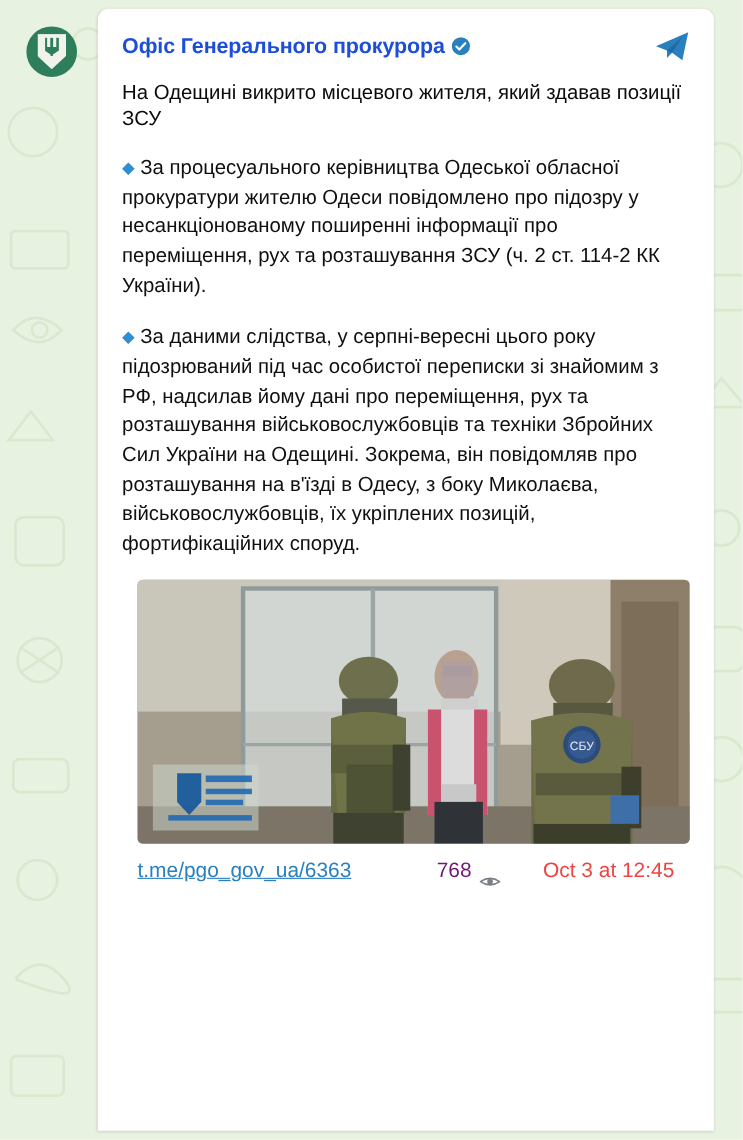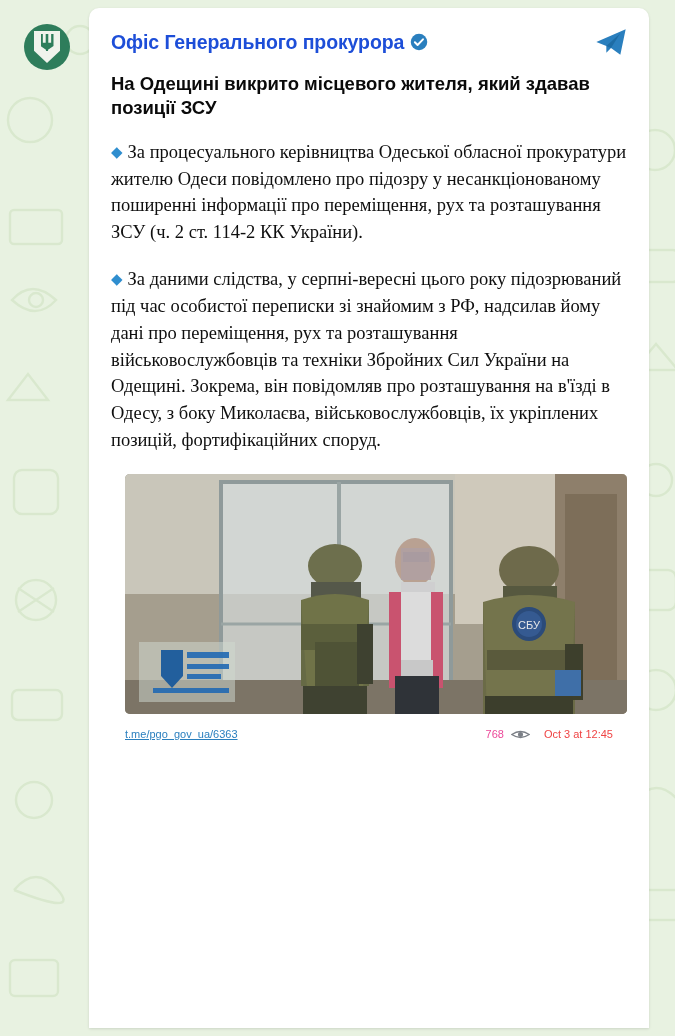--- a/index.html
+++ b/index.html
@@ -85,32 +85,31 @@
     flex: 0 0 18px;
     position: relative;
   }
   .tg-logo {
     margin-left: auto;
     width: 32px;
     height: 32px;
   }
   .post-title {
     font-size: 18.5px;
-    font-weight: bold;
+    font-weight: normal;
     color: #0a0a0a;
     line-height: 1.32;
     margin-bottom: 18px;
   }
   .para {
     font-size: 18.5px;
     color: #0f0f0f;
     line-height: 1.45;
     margin-bottom: 20px;
     text-indent: 0;
-    font-family: Liberation Serif, serif;
   }
   .para .dia {
     color: #2f8ecf;
     font-size: 15px;
     margin-right: 5px;
     vertical-align: 1px;
   }
 
   .photo {
     position: relative;
@@ -120,31 +119,32 @@
     border-radius: 5px;
     overflow: hidden;
     background: #8d8f86;
   }
   .photo svg { display: block; width: 100%; height: 100%; }
 
   .footer {
     display: flex;
     align-items: center;
     margin: 14px 14px 0 14px;
-    font-size: 11px;
+    font-size: 19px;
+    gap: 25px;
   }
   .tme-link {
     color: #2a7fbe;
     text-decoration: underline;
   }
   .views {
     margin-left: auto;
-    color: #ec4899;
-    display: flex;
-    align-items: flex-start;
+    color: #701a75;
+    display: flex;
+    align-items: flex-end;
     gap: 7px;
   }
   .eye {
     width: 17px; height: 11px;
   }
   .date {
     color: #ef4444;
     margin-left: 16px;
   }
 </style>

